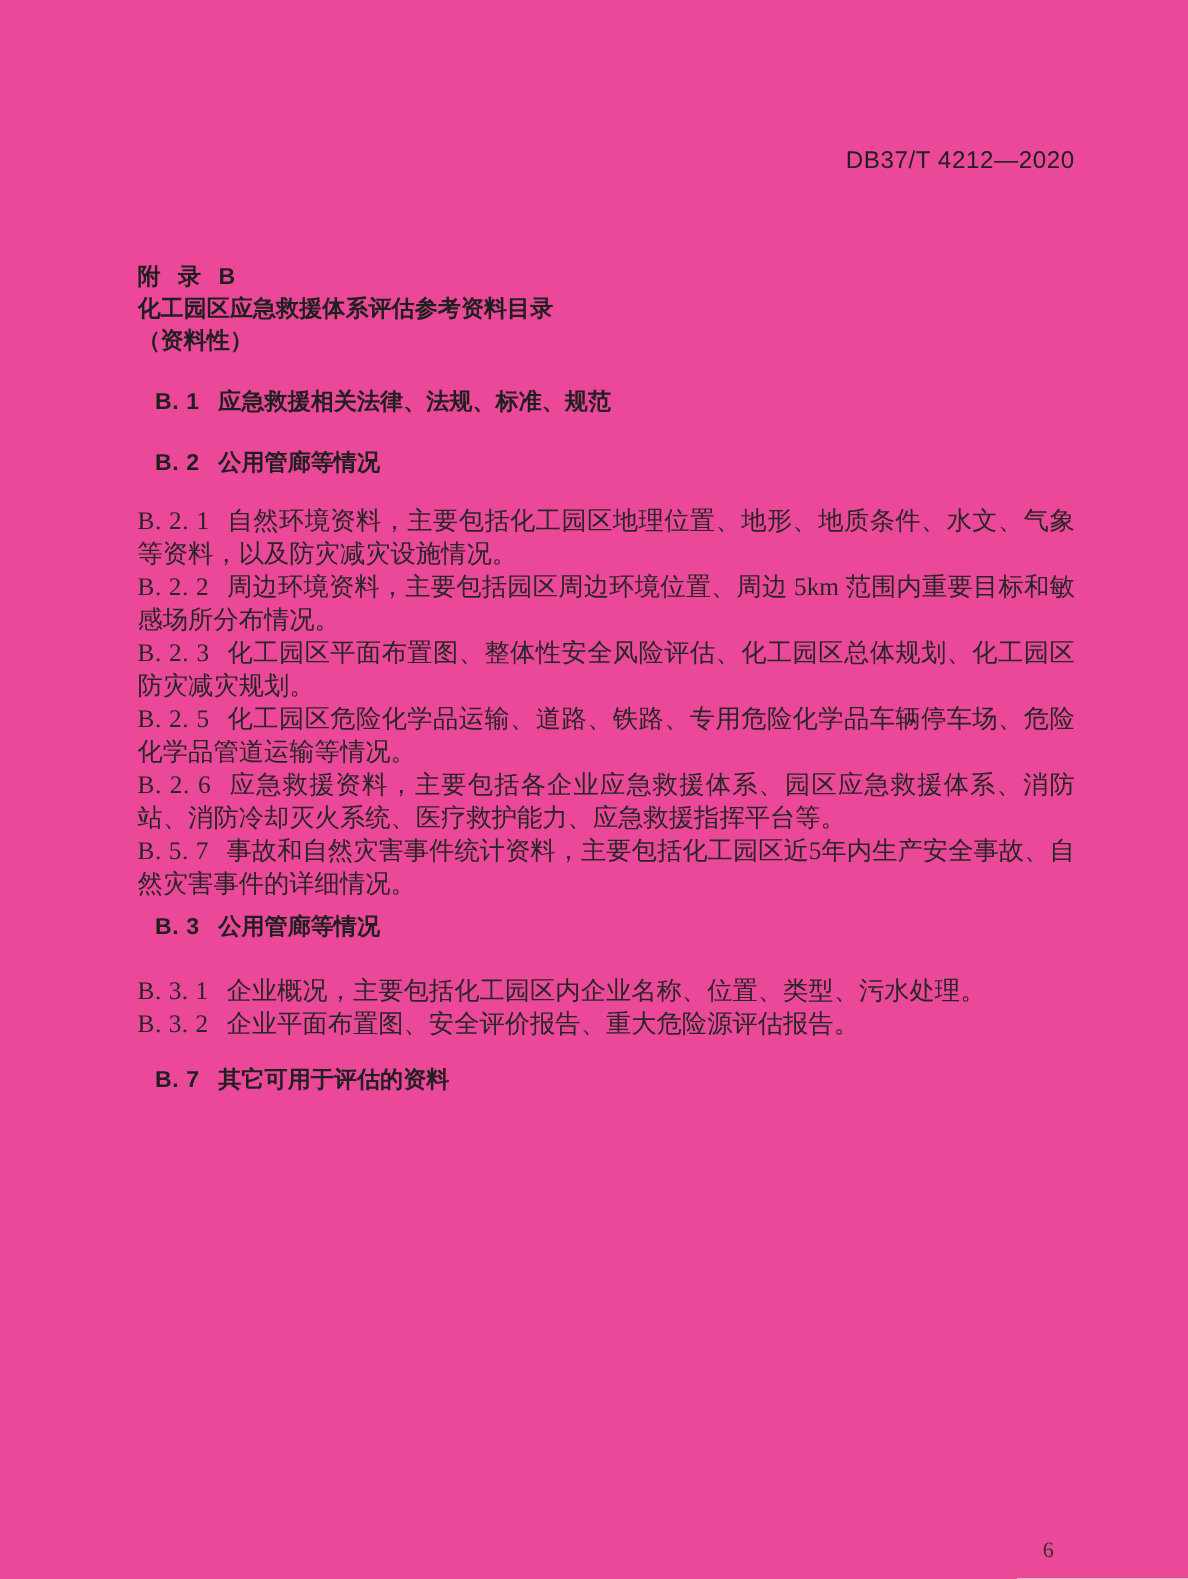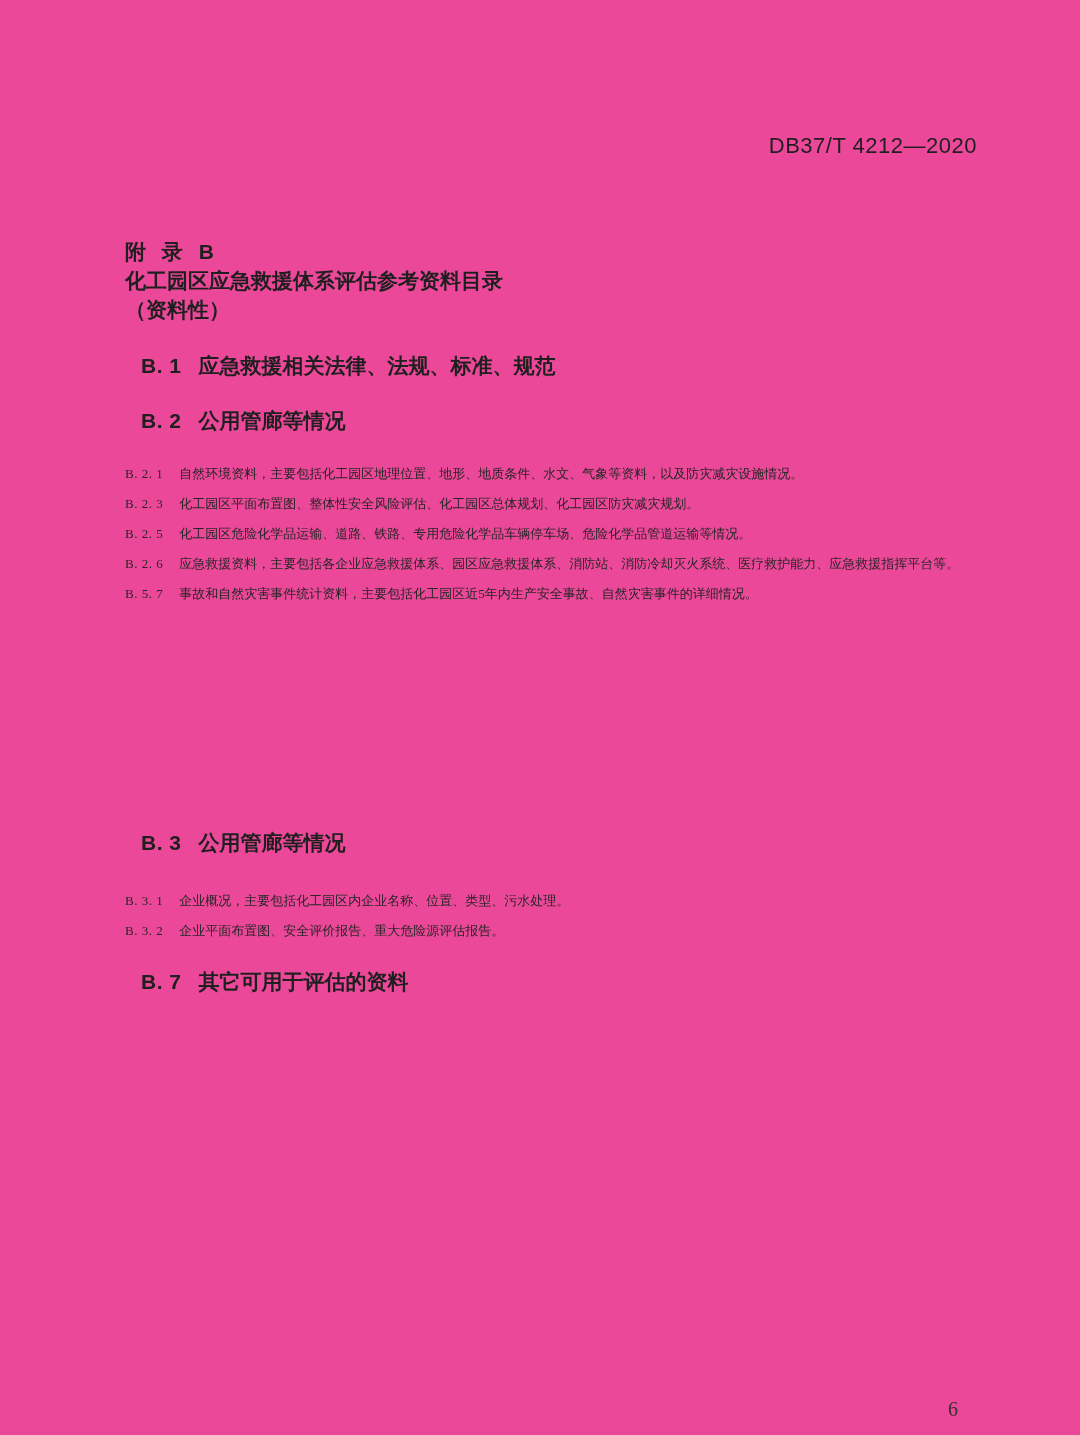--- a/index.html
+++ b/index.html
@@ -63,21 +63,21 @@
   }
   
   .clauses {
     position: absolute;
     left: 125px;
     width: 852px;
   }
   .clause {
     margin: 0;
     font-family: "Liberation Serif", "DejaVu Serif", serif;
-    font-size: 13px;
+    font-size: 23px;
     line-height: 30px;
     text-align: justify;
     color: #262626;
   }
   .clause-num {
     margin-right: 16px;
     letter-spacing: 0.5px;
   }
   
   .page-number {
@@ -108,20 +108,23 @@
 
   <h2 class="sec" style="top:409px">
     <span class="sec-num">B. 2</span><span class="sec-title">公用管廊等情况</span>
   </h2>
 
   <div class="clauses" style="top:459px">
     <p class="clause">
       <span class="clause-num">B. 2. 1</span><span>自然环境资料，主要包括化工园区地理位置、地形、地质条件、水文、气象等资料，以及防灾减灾设施情况。</span>
     </p>
     <p class="clause">
+      <span class="clause-num">B. 2. 2</span><span>周边环境资料，主要包括园区周边环境位置、周边 5km 范围内重要目标和敏感场所分布情况。</span>
+    </p>
+    <p class="clause">
       <span class="clause-num">B. 2. 3</span><span>化工园区平面布置图、整体性安全风险评估、化工园区总体规划、化工园区防灾减灾规划。</span>
     </p>
     <p class="clause">
       <span class="clause-num">B. 2. 5</span><span>化工园区危险化学品运输、道路、铁路、专用危险化学品车辆停车场、危险化学品管道运输等情况。</span>
     </p>
     <p class="clause">
       <span class="clause-num">B. 2. 6</span><span>应急救援资料，主要包括各企业应急救援体系、园区应急救援体系、消防站、消防冷却灭火系统、医疗救护能力、应急救援指挥平台等。</span>
     </p>
     <p class="clause">
       <span class="clause-num">B. 5. 7</span><span>事故和自然灾害事件统计资料，主要包括化工园区近5年内生产安全事故、自然灾害事件的详细情况。</span>

